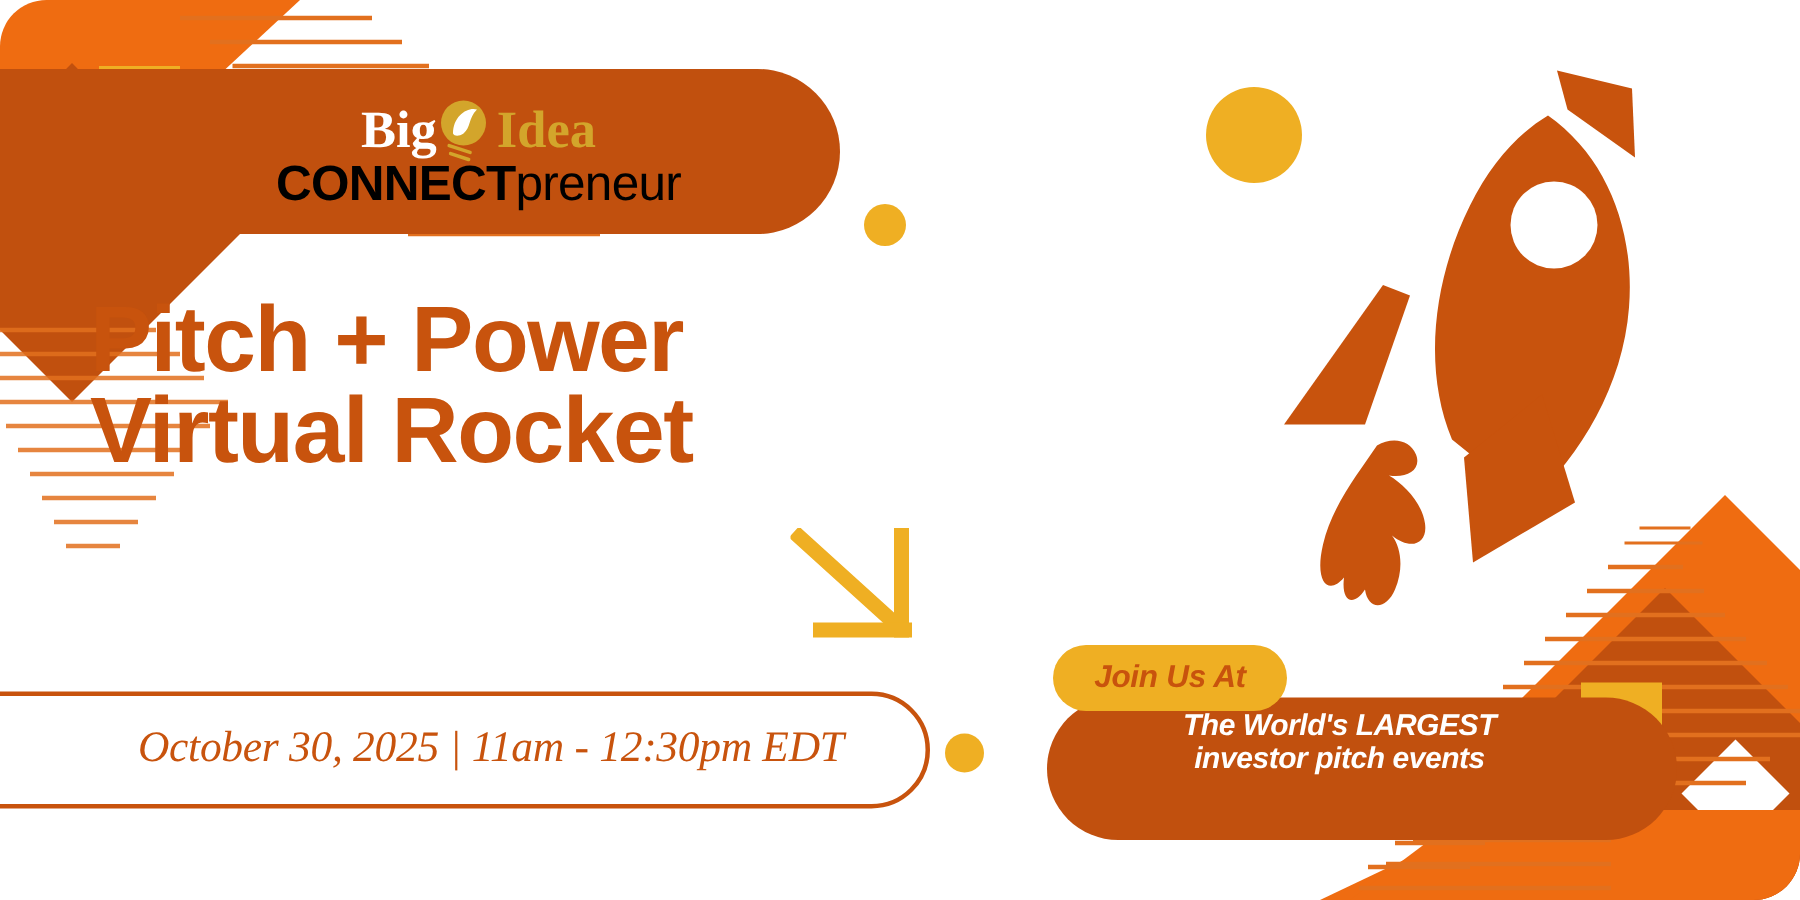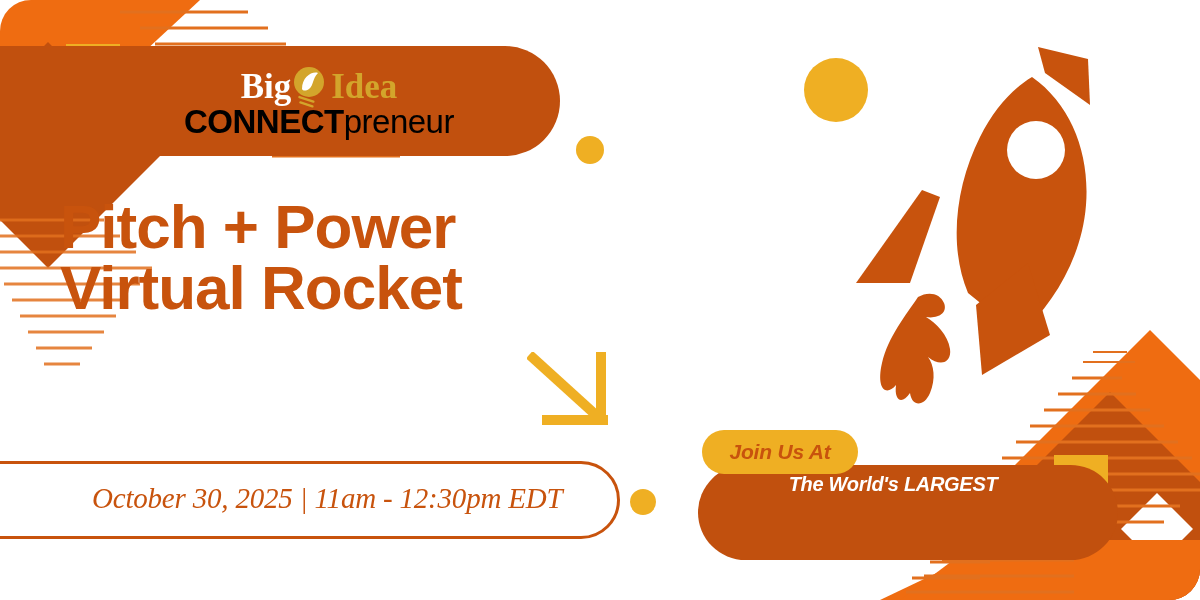--- a/index.html
+++ b/index.html
@@ -349,17 +349,18 @@
       <line x1="20" y1="68" x2="76" y2="68"></line>
     </g>
   </svg>
 
   <div class="date-pill"></div>
   <div class="date-text">October 30, 2025 | 11am - 12:30pm EDT</div>
 
   <div class="largest-pill"></div>
   <div class="largest-text">
     <div class="largest-line">The World's LARGEST</div>
+    <div class="largest-line">investor pitch events</div>
   </div>
   <div class="join-pill"></div>
   <div class="join-text">Join Us At</div>
 
 </div>
 
 </body></html>

